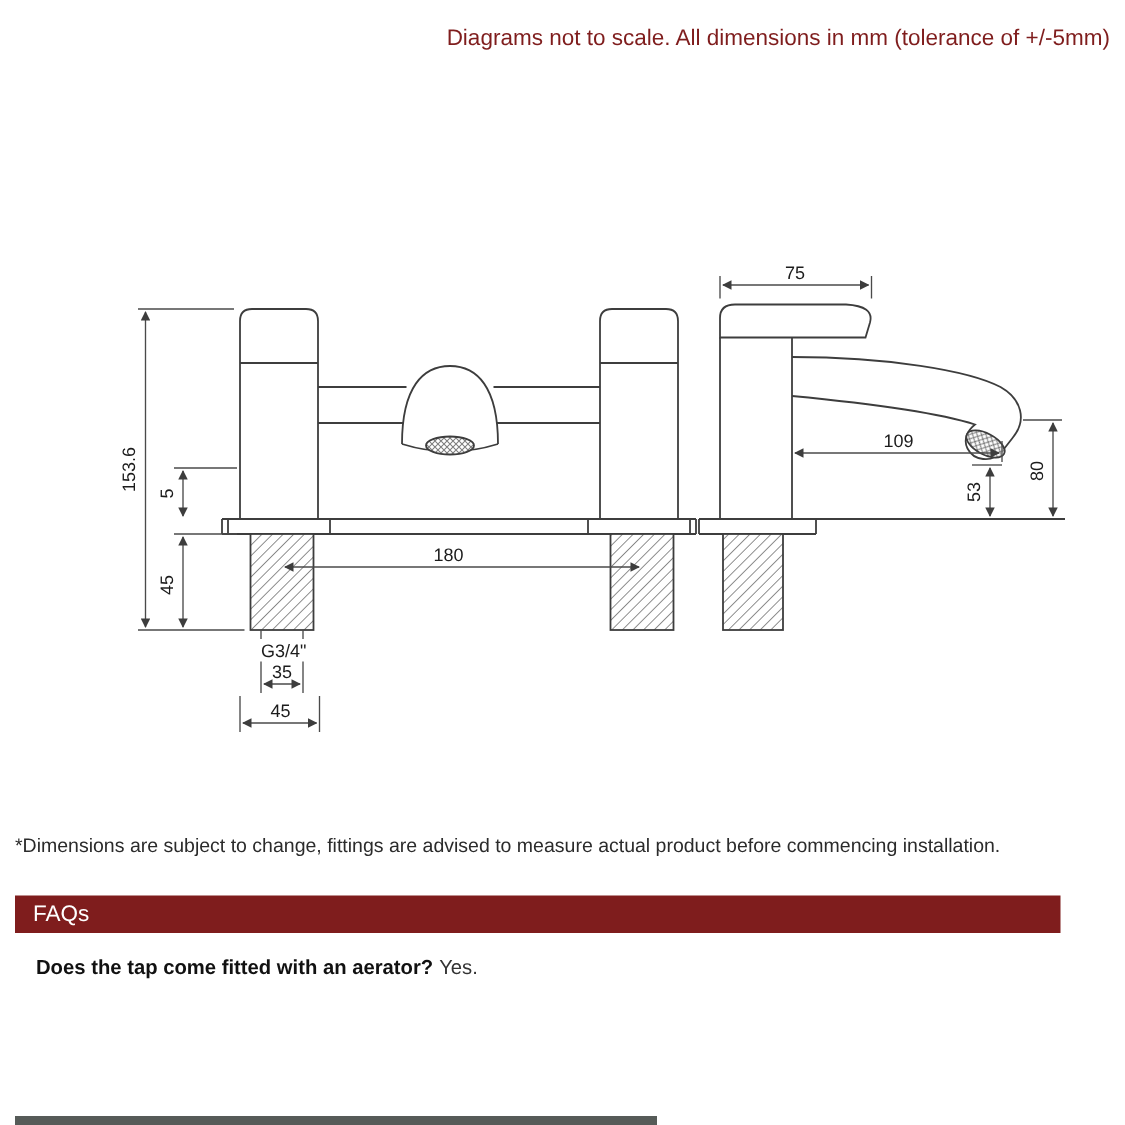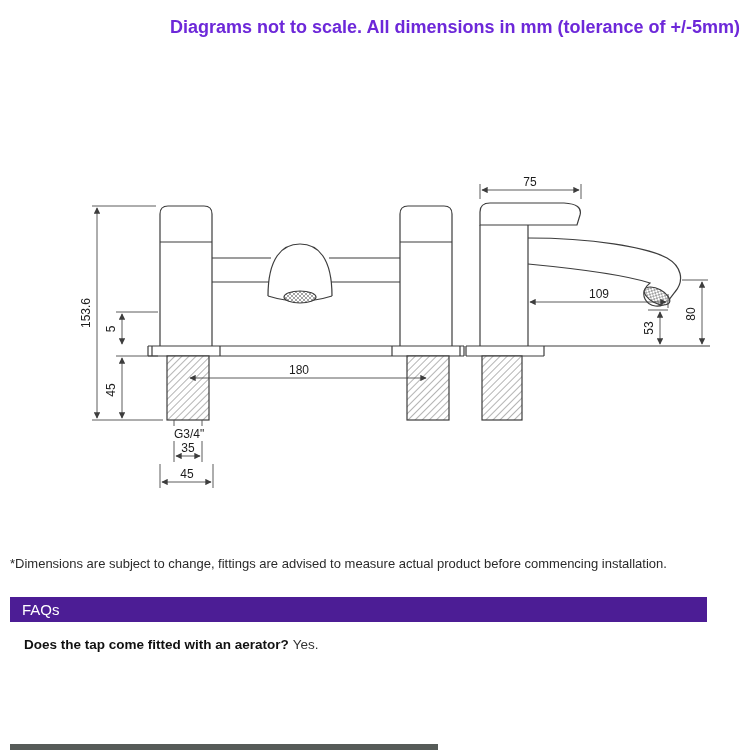--- a/index.html
+++ b/index.html
@@ -1,21 +1,21 @@
 <!DOCTYPE html>
 <html><head>
 <meta charset="utf-8">
 <style>
   html,body { margin:0; padding:0; }
   body {
     width:750px; height:750px; position:relative; overflow:hidden;
     background:#ffffff;
     font-family:"Liberation Sans", sans-serif;
   }
-  .note { position:absolute; top:17px; right:10px; font-size:18px; color:#6d28d9;font-weight:bold; }
+  .note { position:absolute; top:17px; right:10px; font-size:15px; color:#7f1d1d; }
   .diagram { position:absolute; top:0; left:0; }
 
   
   .outline line, .outline path, .outline rect, .outline ellipse {
     stroke:#3d3d3d; stroke-width:1.2;
   }
   
   .dim line { stroke:#4a4a4a; stroke-width:0.9; }
   .dim rect { stroke:none; }
   .dim text {
@@ -159,21 +159,21 @@
 
     <line x1="682" y1="280" x2="708" y2="280"></line>
     <line x1="702" y1="282" x2="702" y2="344" marker-start="url(#arr)" marker-end="url(#arr)"></line>
     <text x="695" y="314" transform="rotate(-90 695 314)" text-anchor="middle">80</text>
   </g>
 </svg>
 
 <div class="disclaimer">*Dimensions are subject to change, fittings are advised to measure actual product before commencing installation.</div>
 
 <div class="faq">
-  <div class="faq-header" style="background: #4c1d95;">
+  <div class="faq-header" style="background: #7f1d1d;">
     <span>FAQs</span>
   </div>
   <p class="faq-item">
     <strong>Does the tap come fitted with an aerator?</strong><span>Yes.</span>
   </p>
 </div>
 
 <div class="bottom-bar" style="background: rgb(86, 91, 88);"></div>
 
 </body></html>

